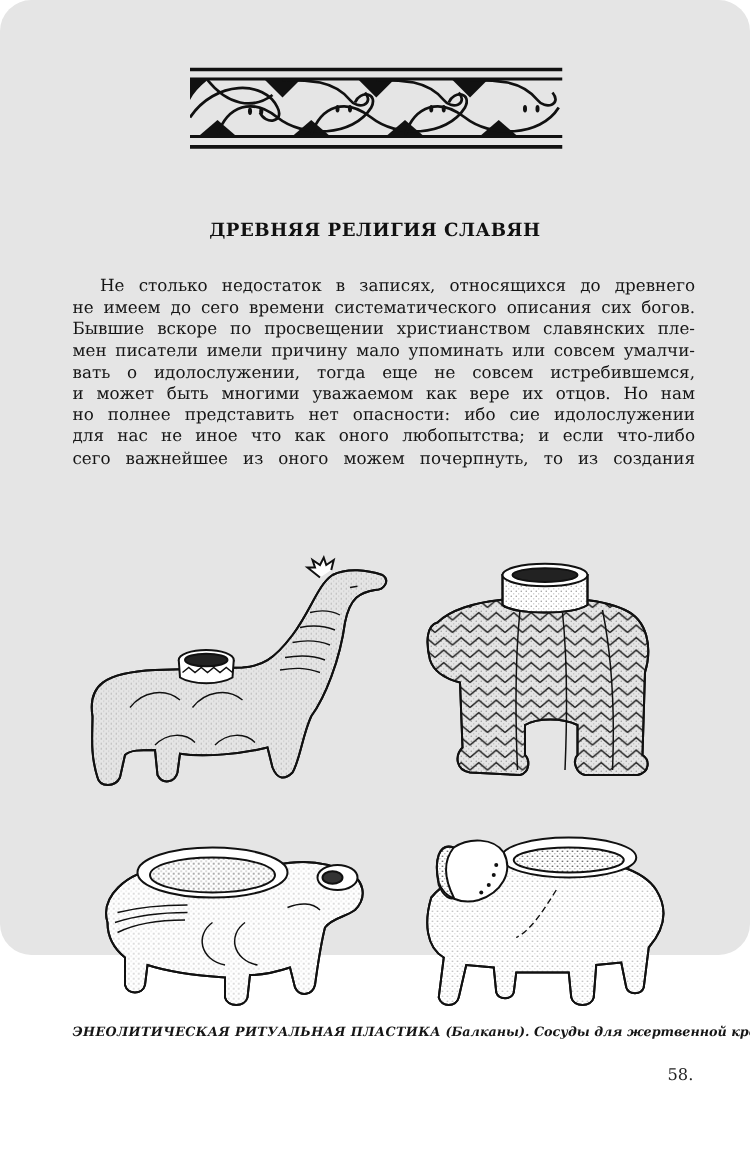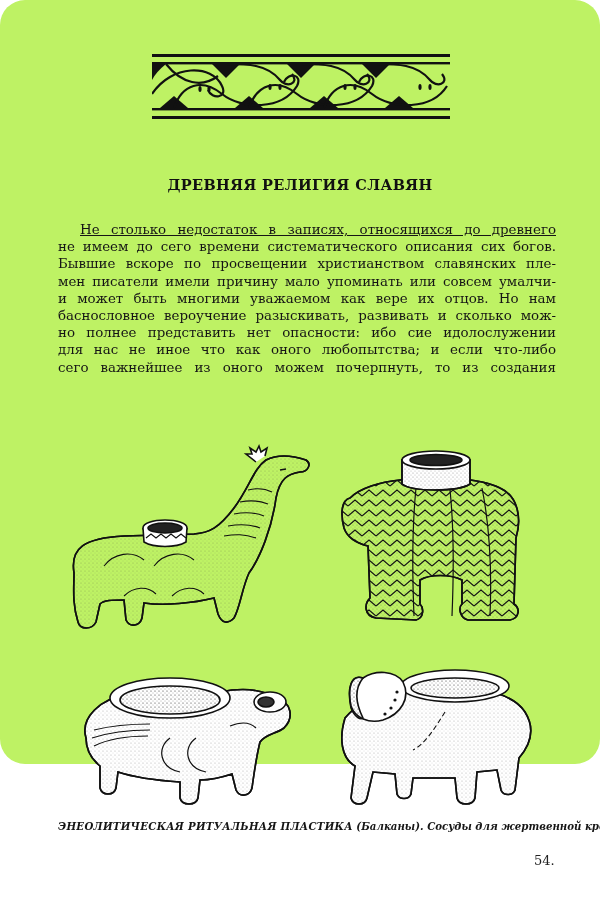--- a/index.html
+++ b/index.html
@@ -1,33 +1,33 @@
 <!DOCTYPE html>
 <html><head>
   <meta charset="utf-8">
   <style>
     html, body { margin: 0; padding: 0; background: #ffffff; }
     body { width: 600px; height: 920px; position: relative; overflow: hidden; color: #151515; }
-    .page { position: absolute; left: 0; top: 0; width: 600px; height: 764px; background: #bef264; border-radius: 25px; }
+    .page { position: absolute; left: 0; top: 0; width: 600px; height: 764px; background: #e5e5e5; border-radius: 25px; }
 
     .ornament { position: absolute; left: 152px; top: 54px; width: 298px; height: 66px; }
 
     .title {
       position: absolute; left: 0; top: 176px; width: 600px; text-align: center;
       font-family: "DejaVu Serif", serif; font-weight: bold; font-size: 14.5px; letter-spacing: 0.4px;
       color: #111;
     }
 
     .body-text {
       position: absolute; left: 58px; top: 221px; width: 498px;
       font-family: "DejaVu Serif", serif; font-size: 13.4px; line-height: 17.2px;
       color: #151515;
     }
     .line { display: block; white-space: nowrap; text-align: justify; text-align-last: justify; height: 17.2px; }
-    .line.indent { padding-left: 22px; text-decoration: underline; }
+    .line.indent { padding-left: 22px; }
 
     .figure { position: absolute; }
     .fig-a { left: 44px; top: 438px; width: 275px; height: 195px; }
     .fig-b { left: 320px; top: 448px; width: 250px; height: 190px; }
     .fig-c { left: 70px; top: 658px; width: 240px; height: 155px; }
     .fig-d { left: 325px; top: 648px; width: 240px; height: 160px; }
 
     .caption {
       position: absolute; left: 58px; top: 820px; width: 500px;
       font-family: "DejaVu Serif", serif; font-style: italic; font-weight: bold;
@@ -83,22 +83,22 @@
     </g>
   </svg>
 
   <div class="title">ДРЕВНЯЯ РЕЛИГИЯ СЛАВЯН</div>
 
   <div class="body-text">
     <span class="line indent">Не столько недостаток в записях, относящихся до древнего</span>
     <span class="line">не имеем до сего времени систематического описания сих богов.</span>
     <span class="line">Бывшие вскоре по просвещении христианством славянских пле-</span>
     <span class="line">мен писатели имели причину мало упоминать или совсем умалчи-</span>
+    <span class="line">вать о идолослужении, тогда еще не совсем истребившемся,</span>
     <span class="line">и может быть многими уважаемом как вере их отцов. Но нам</span>
-    <span class="line">баснословное вероучение разыскивать, развивать и сколько мож-</span>
     <span class="line">но полнее представить нет опасности: ибо сие идолослужении</span>
     <span class="line">для нас не иное что как оного любопытства; и если что-либо</span>
     <span class="line">сего важнейшее из оного можем почерпнуть, то из создания</span>
   </div>
 
   <svg class="figure fig-a" viewBox="0 0 275 195" xmlns="http://www.w3.org/2000/svg">
     <defs>
       <pattern id="stip" width="4" height="4" patternUnits="userSpaceOnUse">
         <circle cx="1" cy="1" r="0.55" fill="#333"></circle>
         <circle cx="3" cy="3" r="0.45" fill="#555"></circle>
@@ -200,14 +200,14 @@
     </g>
     <g stroke="#111" stroke-width="1.1" fill="none" stroke-dasharray="5 3">
       <path d="M120 64 C 110 80, 100 96, 88 102"></path>
     </g>
   </svg>
 
   <div class="caption">
     <span class="caption-line"><span class="caps">ЭНЕОЛИТИЧЕСКАЯ РИТУАЛЬНАЯ ПЛАСТИКА</span><span> (Балканы). Сосуды для жертвенной кро-</span></span>
   </div>
 
-  <div class="page-number">54.</div>
+  <div class="page-number">58.</div>
 </div>
 
 </body></html>

